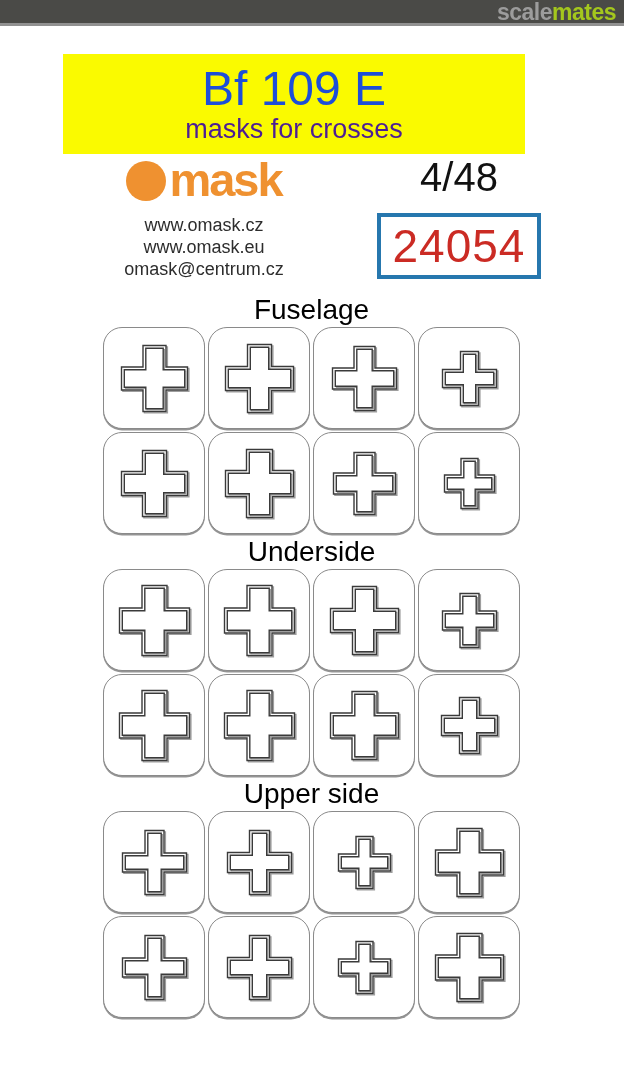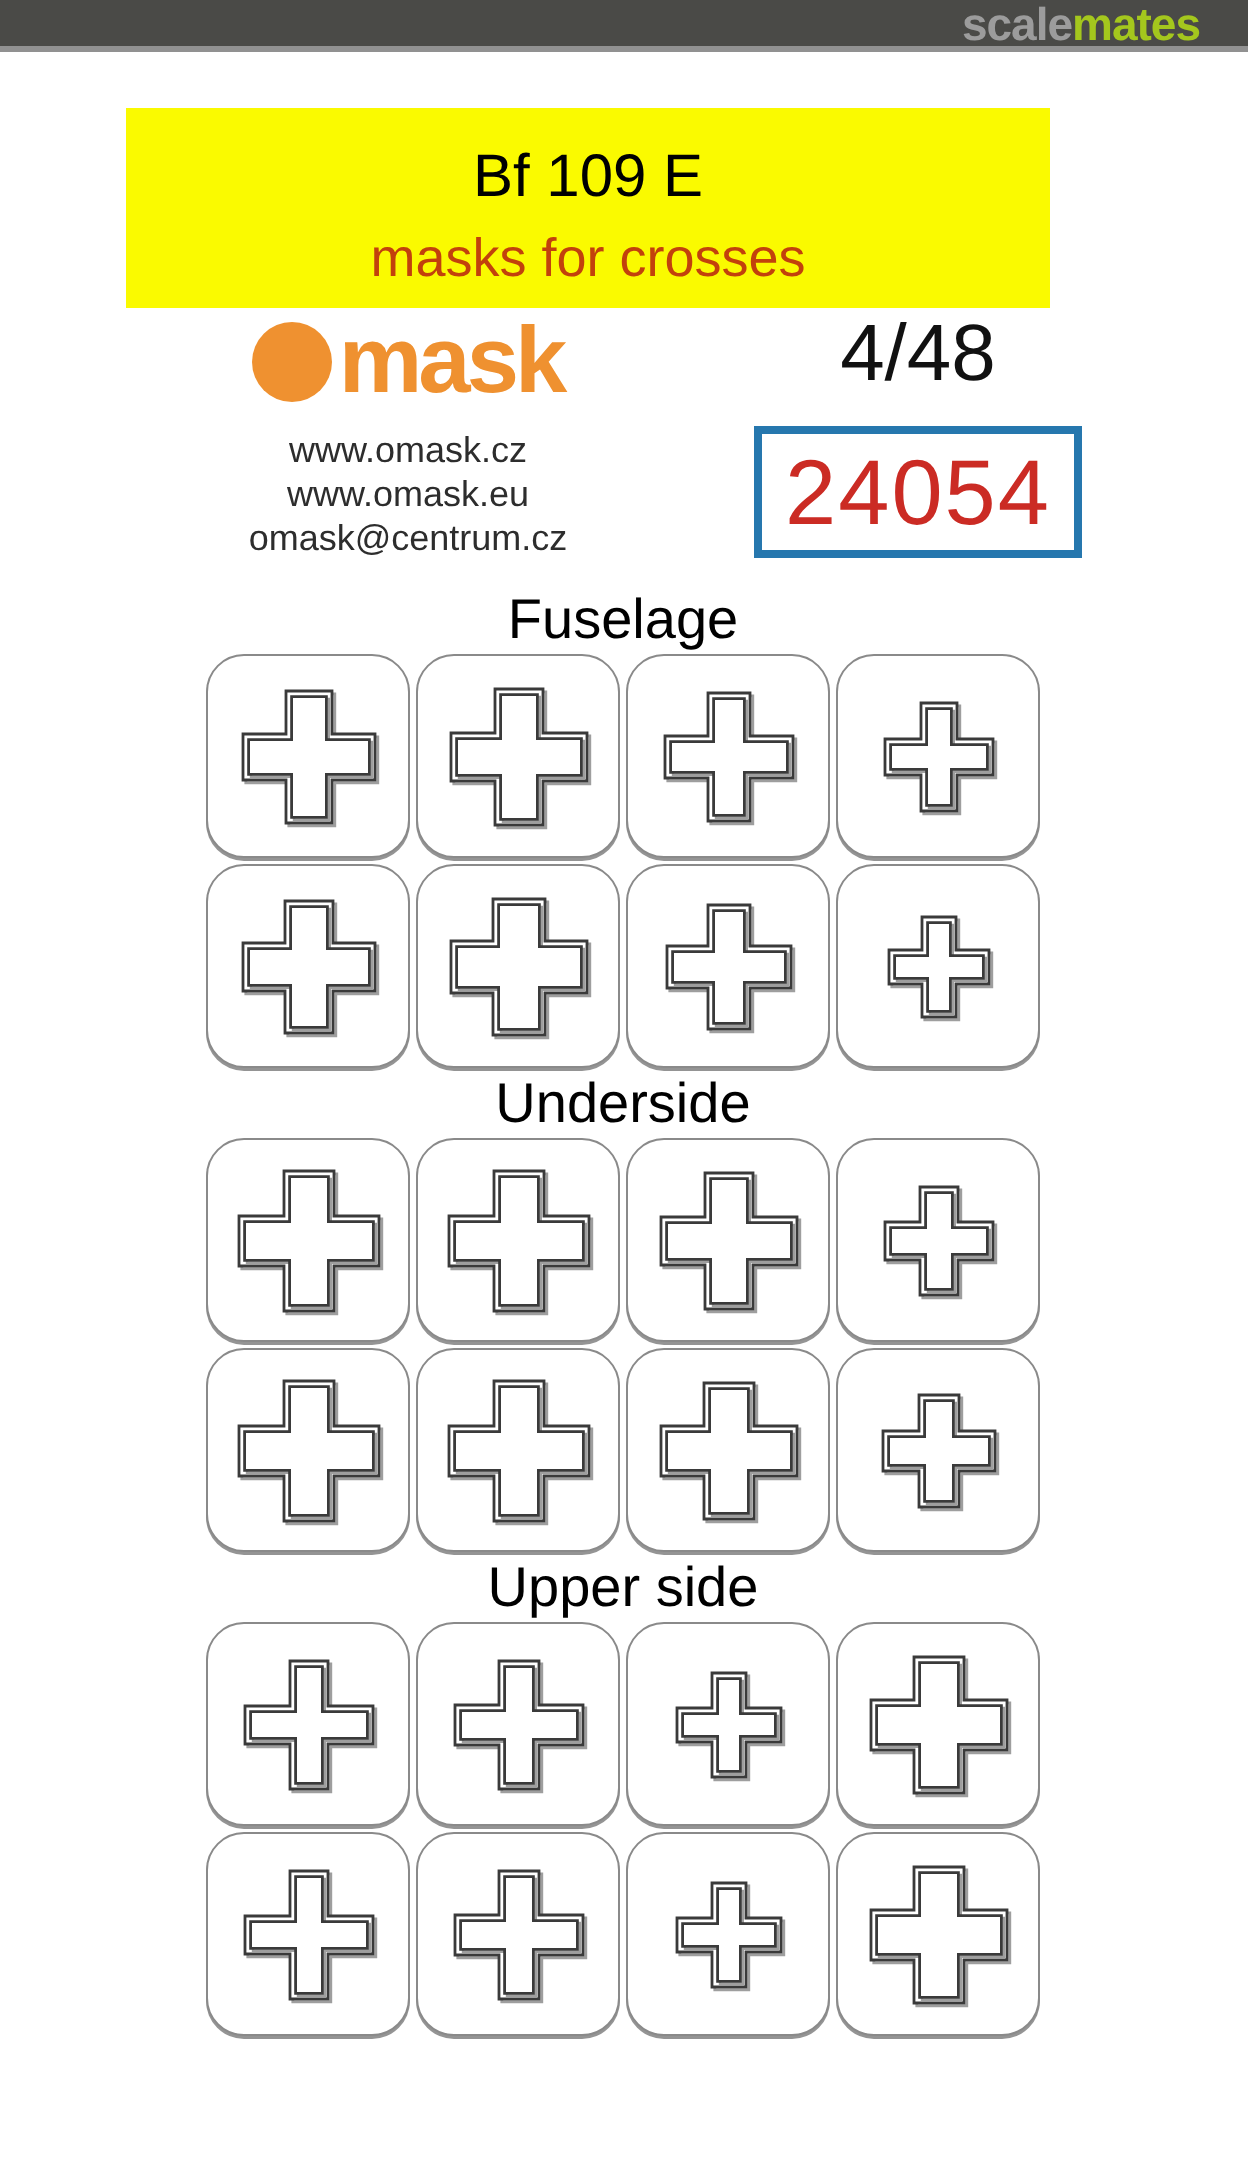--- a/index.html
+++ b/index.html
@@ -19,48 +19,48 @@
     font-family:"Liberation Sans", sans-serif;
     overflow:hidden;
     position:relative;
   }
   
   .topbar{
     height:26px;
     background:var(--bar-bg);
     border-bottom:3px solid #919191;
     text-align:right;
-    padding-right:24px;
+    padding-right:8px;
   }
   .sm-logo{
     font-weight:bold;
     font-size:23px;
     line-height:25px;
     letter-spacing:-0.5px;
   }
   .sm-scale{color:var(--gray);}
   .sm-mates{color:var(--green);}
   
   .banner{
     width:462px;
     height:100px;
     margin:28px auto 0 63px;
     background:var(--banner-bg);
     text-align:center;
     padding-top:12px;
   }
   .banner-title{
-    font-size:30px;
+    font-size:48px;
     line-height:46px;
-    color:#000000;
+    color:#1d4ed8;
   }
   .banner-subtitle{
     font-size:27px;
     line-height:34px;
-    color:#c2410c;
+    color:#4c1d95;
   }
   
   .brand-row{
     display:flex;
   }
   .brand-left{
     width:240px;
     margin-left:84px;
     text-align:center;
   }

